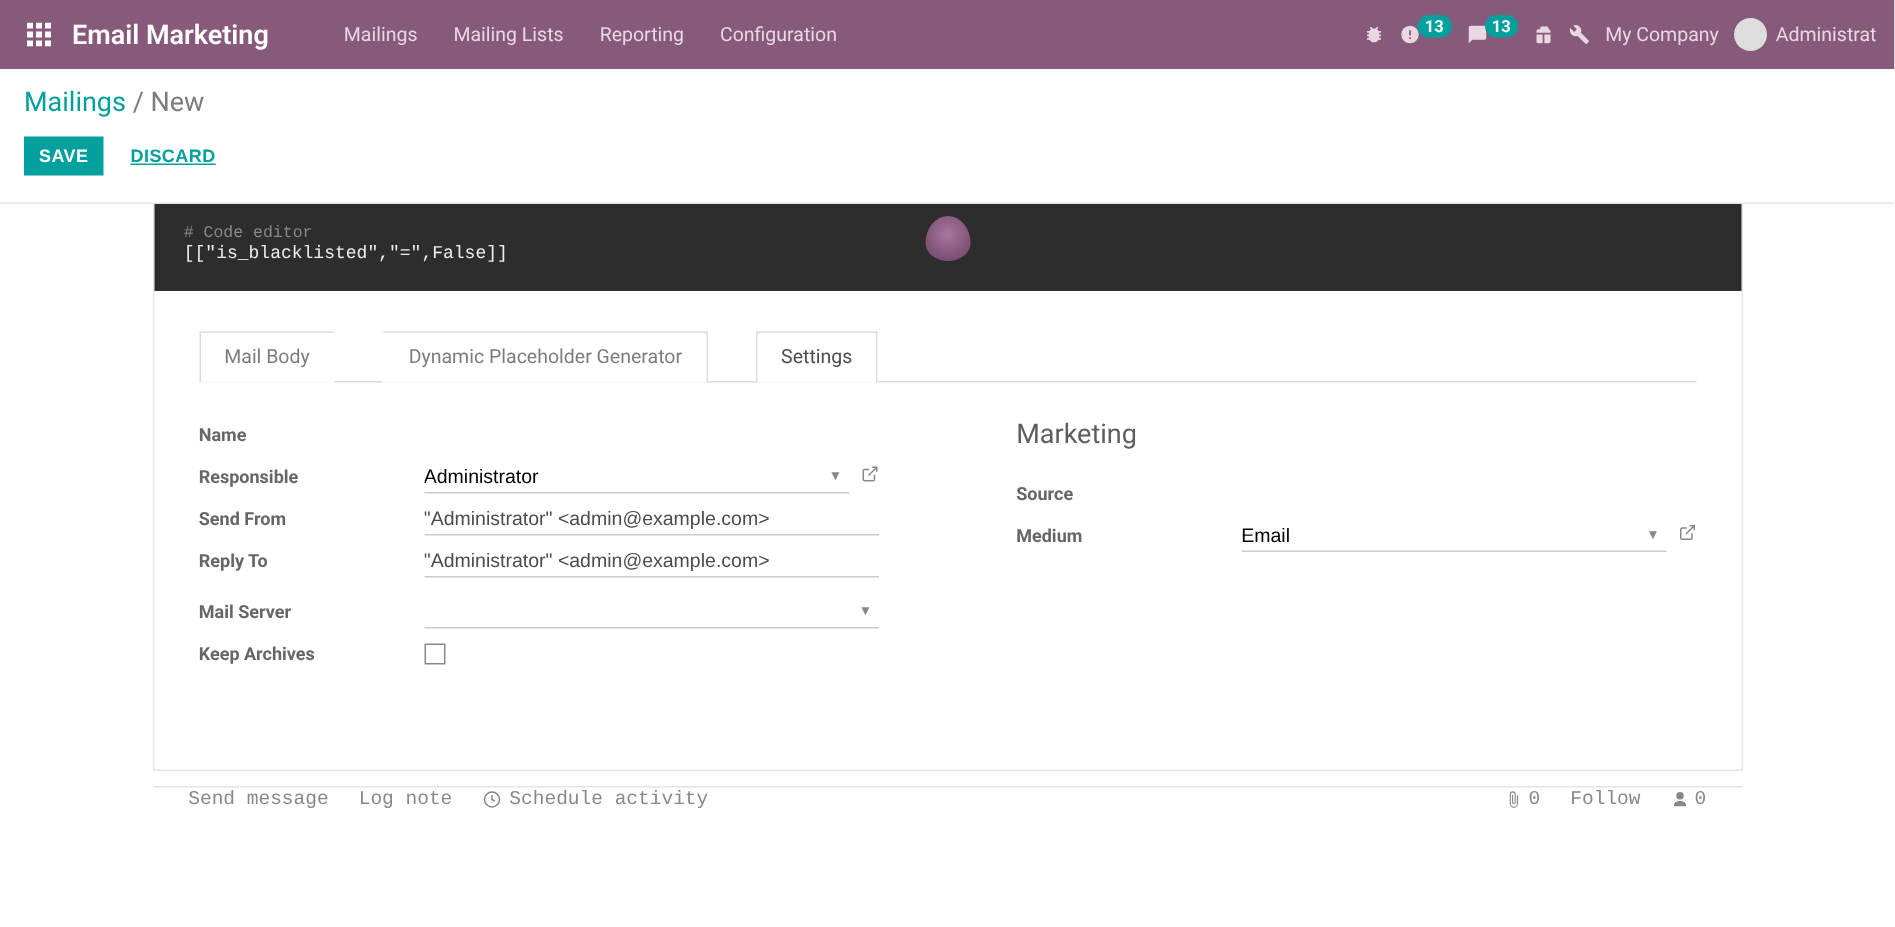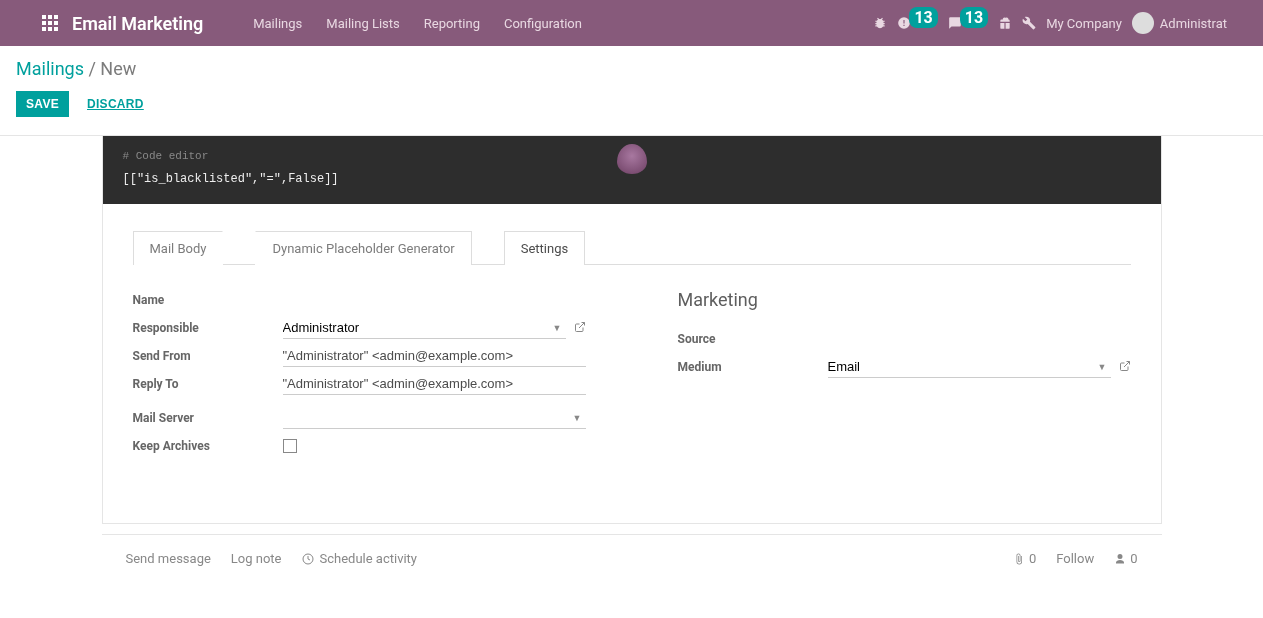--- a/index.html
+++ b/index.html
@@ -1,60 +1,60 @@
 <!DOCTYPE html>
 <html><head>
 <meta charset="utf-8">
 <style>
 * { box-sizing: border-box; margin: 0; padding: 0; }
 body { font-family: -apple-system, BlinkMacSystemFont, "Segoe UI", Roboto, "Helvetica Neue", Arial, sans-serif; font-size: 13px; color: #4c4c4c; background: #fff; width: 1263px; }
-.topbar { background: #875a7b; height: 46px; display: flex; align-items: center; color: #fff; padding: 0 28px; overflow: hidden; }
+.topbar { background: #875a7b; height: 46px; display: flex; align-items: center; color: #fff; padding: 0 4px; overflow: hidden; }
 .apps-icon { padding: 0 14px; cursor: pointer; }
 .apps-icon svg { display: block; }
 .brand { font-size: 18px; font-weight: 600; margin-right: 40px; white-space: nowrap; }
 .topnav { display: flex; gap: 4px; }
 .topnav-item { padding: 6px 10px; color: #e9d8e2; cursor: pointer; font-size: 13px; white-space: nowrap; }
 .spacer { flex: 1; }
 .systray { display: flex; align-items: center; gap: 10px; padding-right: 8px; }
 .sys-item { display: flex; align-items: center; color: #e9d8e2; cursor: pointer; position: relative; }
-.badge { background: #00a09d; color: #fff; font-size: 16px; font-weight: bold; border-radius: 8px; padding: 1px 5px; margin-left: -2px; position: relative; top: -6px; }
+.badge { background: #00a09d; color: #fff; font-size: 11px; font-weight: bold; border-radius: 8px; padding: 1px 5px; margin-left: -2px; position: relative; top: -6px; }
 .avatar { width: 22px; height: 22px; border-radius: 50%; background: #ddd; display: inline-block; margin-right: 6px; }
 .company { color: #e9d8e2; font-size: 13px; white-space: nowrap; }
 .username { color: #e9d8e2; font-size: 13px; white-space: nowrap; }
 .subhead { padding: 12px 16px 8px; }
 .breadcrumb { font-size: 18px; color: #7c7c7c; }
 .breadcrumb .link { color: #00a09d; cursor: pointer; }
 .actions { margin-top: 12px; display: flex; align-items: center; gap: 18px; }
 .btn-save { background: #00a09d; color: #fff; border: none; padding: 6px 10px; font-weight: bold; font-size: 12px; cursor: pointer; letter-spacing: 0.3px; }
 .btn-discard { color: #00a09d; background: none; border: none; font-weight: bold; font-size: 12px; cursor: pointer; letter-spacing: 0.3px; text-decoration: underline; }
 .formwrap { border-top: 1px solid #e5e5e5; margin-top: 10px; padding: 0 16px; }
 .sheet { width: 1060px; margin: 0 auto; background: #fff; border: 1px solid #e5e5e5; border-top: none; padding: 0; }
 .code-editor { background: #2d2d2d; color: #ccc; padding: 14px 20px 18px; position: relative; font-family: "Courier New", monospace; font-size: 12px; }
-.code-comment { color: #888; font-size: 11px; margin-bottom: 10px; }
+.code-comment { color: #888; font-size: 11px; }
 .code-line { color: #eee; font-size: 12px; }
 .debug-blob { position: absolute; left: 50%; top: 8px; width: 30px; height: 30px; border-radius: 50% 50% 50% 50% / 60% 60% 40% 40%; background: radial-gradient(circle at 50% 40%, #a878a0, #6d3f63); transform: translateX(-50%) rotate(0deg); }
 .tabs { display: flex; border-bottom: 1px solid #ddd; margin: 26px 30px 0; gap: 32px; }
 .tab { padding: 9px 16px; color: #7c7c7c; cursor: pointer; font-size: 13px; border: 1px solid transparent; border-bottom: none; position: relative; top: 1px; background: #fff; }
 .tab.active { border-color: #ddd; color: #4c4c4c; }
 .tab:not(.active):first-child { border-left: 1px solid #ddd; border-top: 1px solid #ddd; }
 .tab:not(.active):nth-child(2) { border-top: 1px solid #ddd; border-right: 1px solid #ddd; }
 .settings-body { padding: 24px 30px 60px; display: flex; gap: 92px; }
 .col { flex: 1; }
 .field-row { display: flex; align-items: center; margin-bottom: 6px; min-height: 22px; }
 .field-label { width: 150px; color: #666; font-weight: bold; font-size: 12px; flex-shrink: 0; }
 .field-input { flex: 1; border: none; border-bottom: 1px solid #ccc; padding: 3px 0; font-size: 13px; color: #4c4c4c; background: transparent; outline: none; }
 .field-value { flex: 1; display: flex; align-items: center; }
 .m2o { flex: 1; position: relative; display: flex; align-items: center; border-bottom: 1px solid #ccc; }
 .m2o input { border: none; flex: 1; padding: 3px 0; font-size: 13px; background: transparent; outline: none; }
 .caret-down { font-size: 9px; color: #888; padding: 0 4px; cursor: pointer; }
 .ext-link { margin-left: 8px; color: #7c7c7c; cursor: pointer; }
 .attach { color: #00a09d; font-weight: bold; font-size: 12px; cursor: pointer; display: flex; align-items: center; gap: 6px; }
 .checkbox { width: 14px; height: 14px; border: 1px solid #888; cursor: pointer; }
 .section-title { font-size: 18px; color: #5e5e5e; margin-bottom: 18px; }
-.chatter { border-top: 1px solid #e5e5e5; margin-top: 10px; padding: 16px 24px; display: flex; align-items: center; color: #888; width: 1060px; margin-left: auto; margin-right: auto; }
+.chatter { border-top: 1px solid #e5e5e5; margin-top: 10px; padding: 0 24px; display: flex; align-items: center; color: #888; width: 1060px; margin-left: auto; margin-right: auto; font-family: Liberation Mono, monospace; }
 .chatter-left { display: flex; gap: 20px; }
 .chatter-btn { color: #888; cursor: pointer; font-size: 13px; }
 .chatter-btn.sched { display: flex; align-items: center; gap: 6px; }
 .chatter-right { margin-left: auto; display: flex; align-items: center; gap: 20px; color: #888; font-size: 13px; }
 .stat { display: flex; align-items: center; gap: 4px; }
 </style>
 </head>
 <body>
 
 <div class="topbar">

